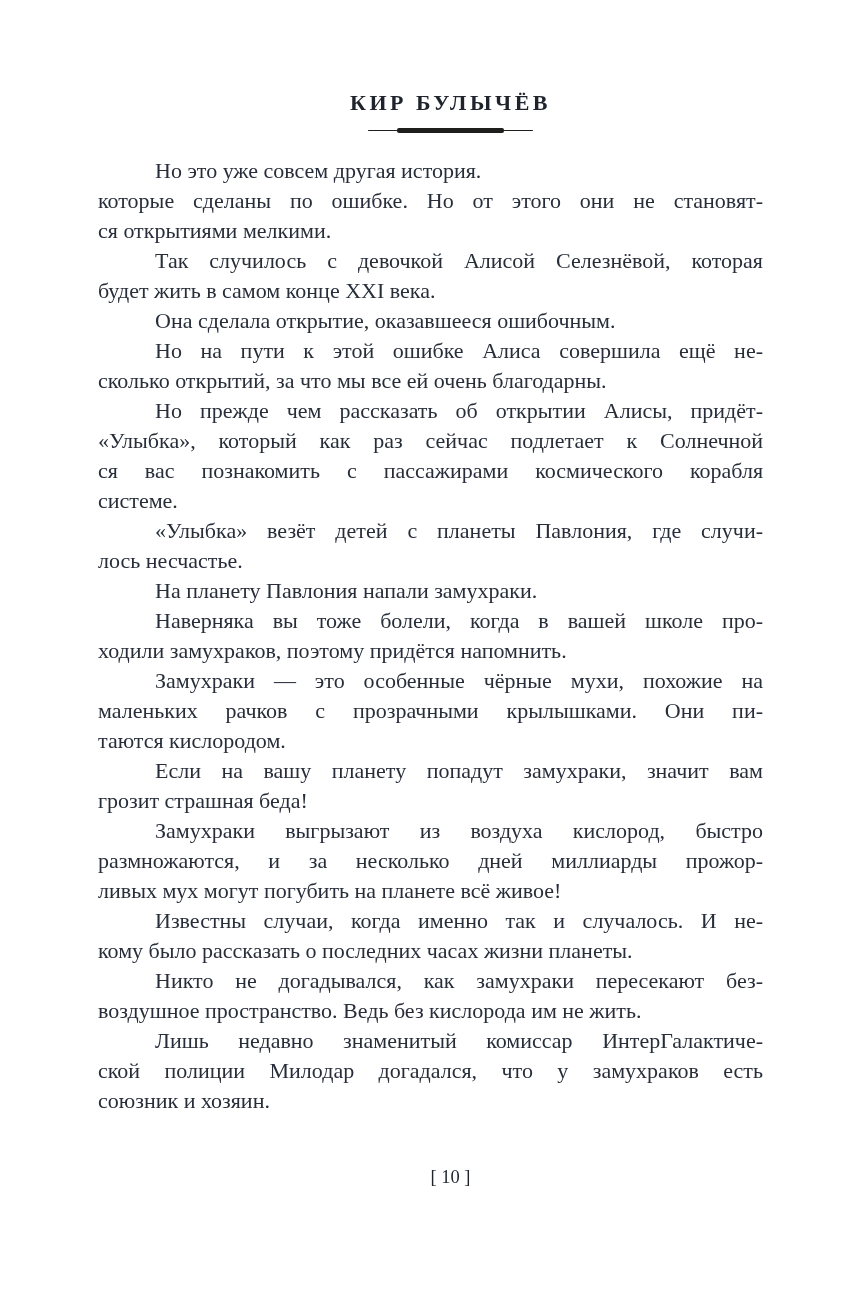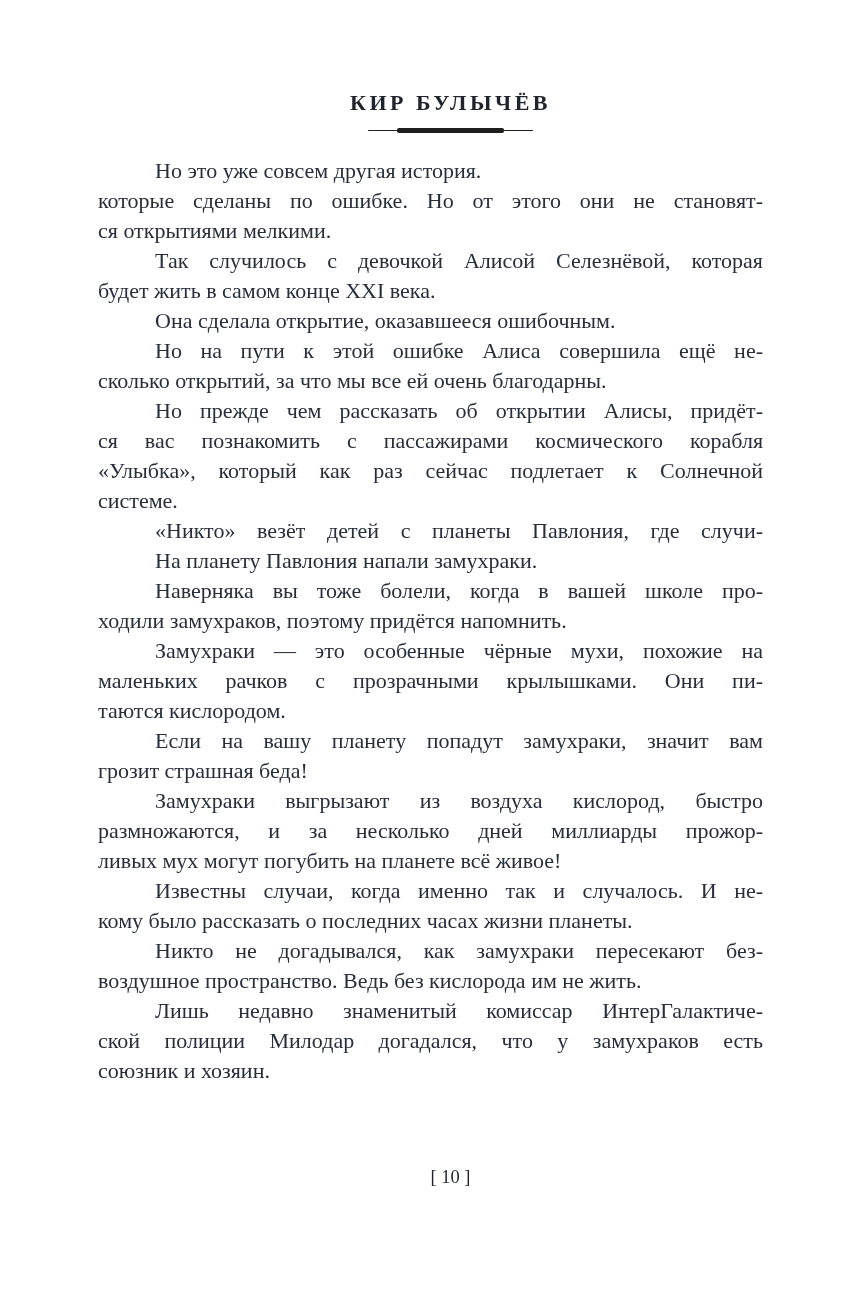--- a/index.html
+++ b/index.html
@@ -108,26 +108,27 @@
   </div>
   <div class="para">
     <div class="line first">Она сделала открытие, оказавшееся ошибочным.</div>
   </div>
   <div class="para">
     <div class="line first just">Но на пути к этой ошибке Алиса совершила ещё не-</div>
     <div class="line">сколько открытий, за что мы все ей очень благодарны.</div>
   </div>
   <div class="para">
     <div class="line first just">Но прежде чем рассказать об открытии Алисы, придёт-</div>
+    <div class="line just">«Улыбка», который как раз сейчас подлетает к Солнечной</div>
     <div class="line just">ся вас познакомить с пассажирами космического корабля</div>
-    <div class="line just">«Улыбка», который как раз сейчас подлетает к Солнечной</div>
     <div class="line">системе.</div>
   </div>
   <div class="para">
-    <div class="line first just">«Никто» везёт детей с планеты Павлония, где случи-</div>
+    <div class="line first just">«Улыбка» везёт детей с планеты Павлония, где случи-</div>
+    <div class="line">лось несчастье.</div>
   </div>
   <div class="para">
     <div class="line first">На планету Павлония напали замухраки.</div>
   </div>
   <div class="para">
     <div class="line first just">Наверняка вы тоже болели, когда в вашей школе про-</div>
     <div class="line">ходили замухраков, поэтому придётся напомнить.</div>
   </div>
   <div class="para">
     <div class="line first just">Замухраки — это особенные чёрные мухи, похожие на</div>

